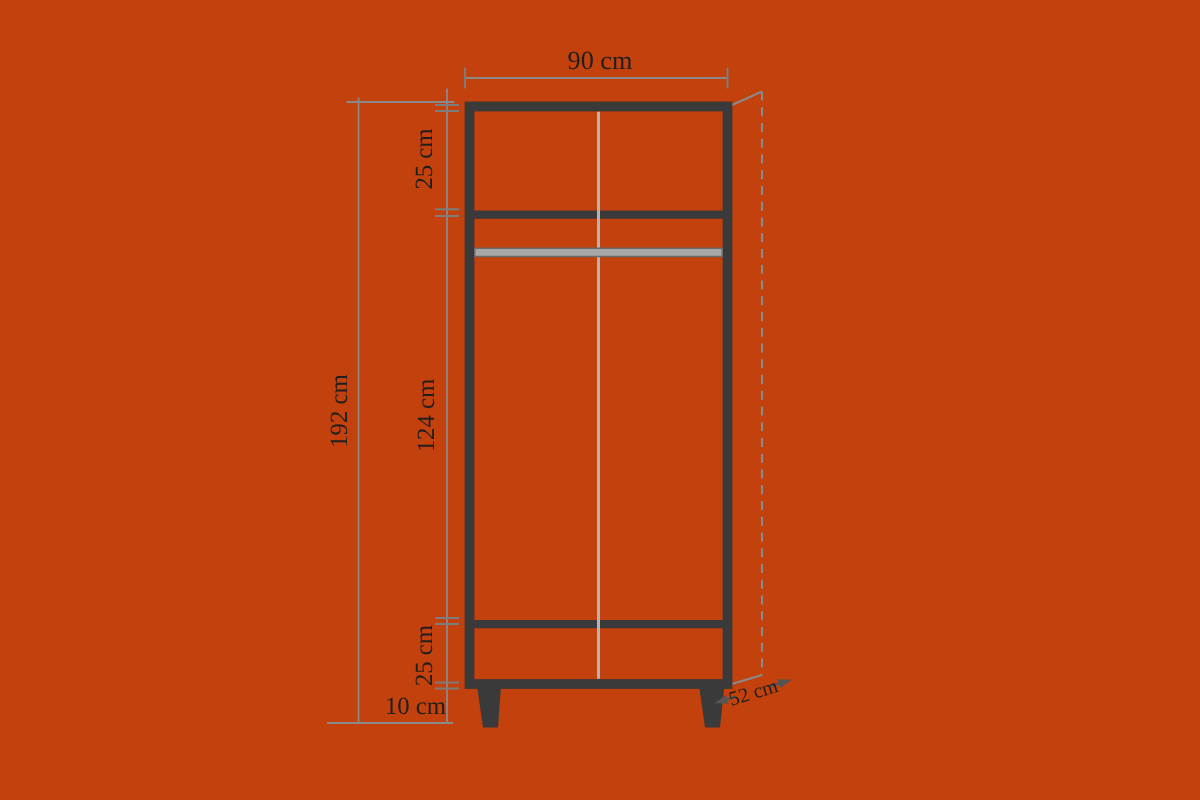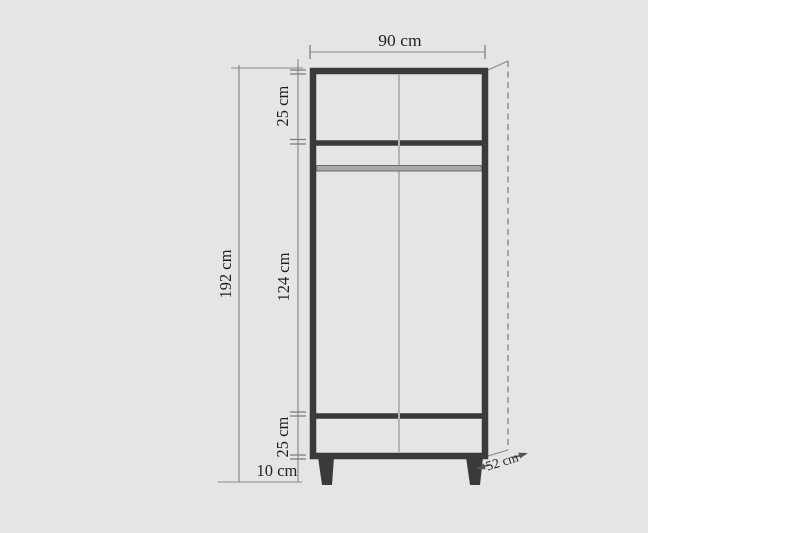--- a/index.html
+++ b/index.html
@@ -2,23 +2,23 @@
 <html><head>
 <meta charset="utf-8">
 <style>
   html, body {
     margin: 0;
     padding: 0;
     background: #ffffff;
   }
   .canvas {
     position: relative;
-    width: 648px;
+    width: 800px;
     height: 533px;
-    background: #e5e5e5;
+    background: #c2410c;
     overflow: hidden;
     font-family: "Liberation Serif", "DejaVu Serif", serif;
   }
   svg text {
     font-family: "Liberation Serif", "DejaVu Serif", serif;
     fill: #1f1f1f;
   }
   .dim-line {
     stroke: #8a8a8a;
     stroke-width: 1.2;

